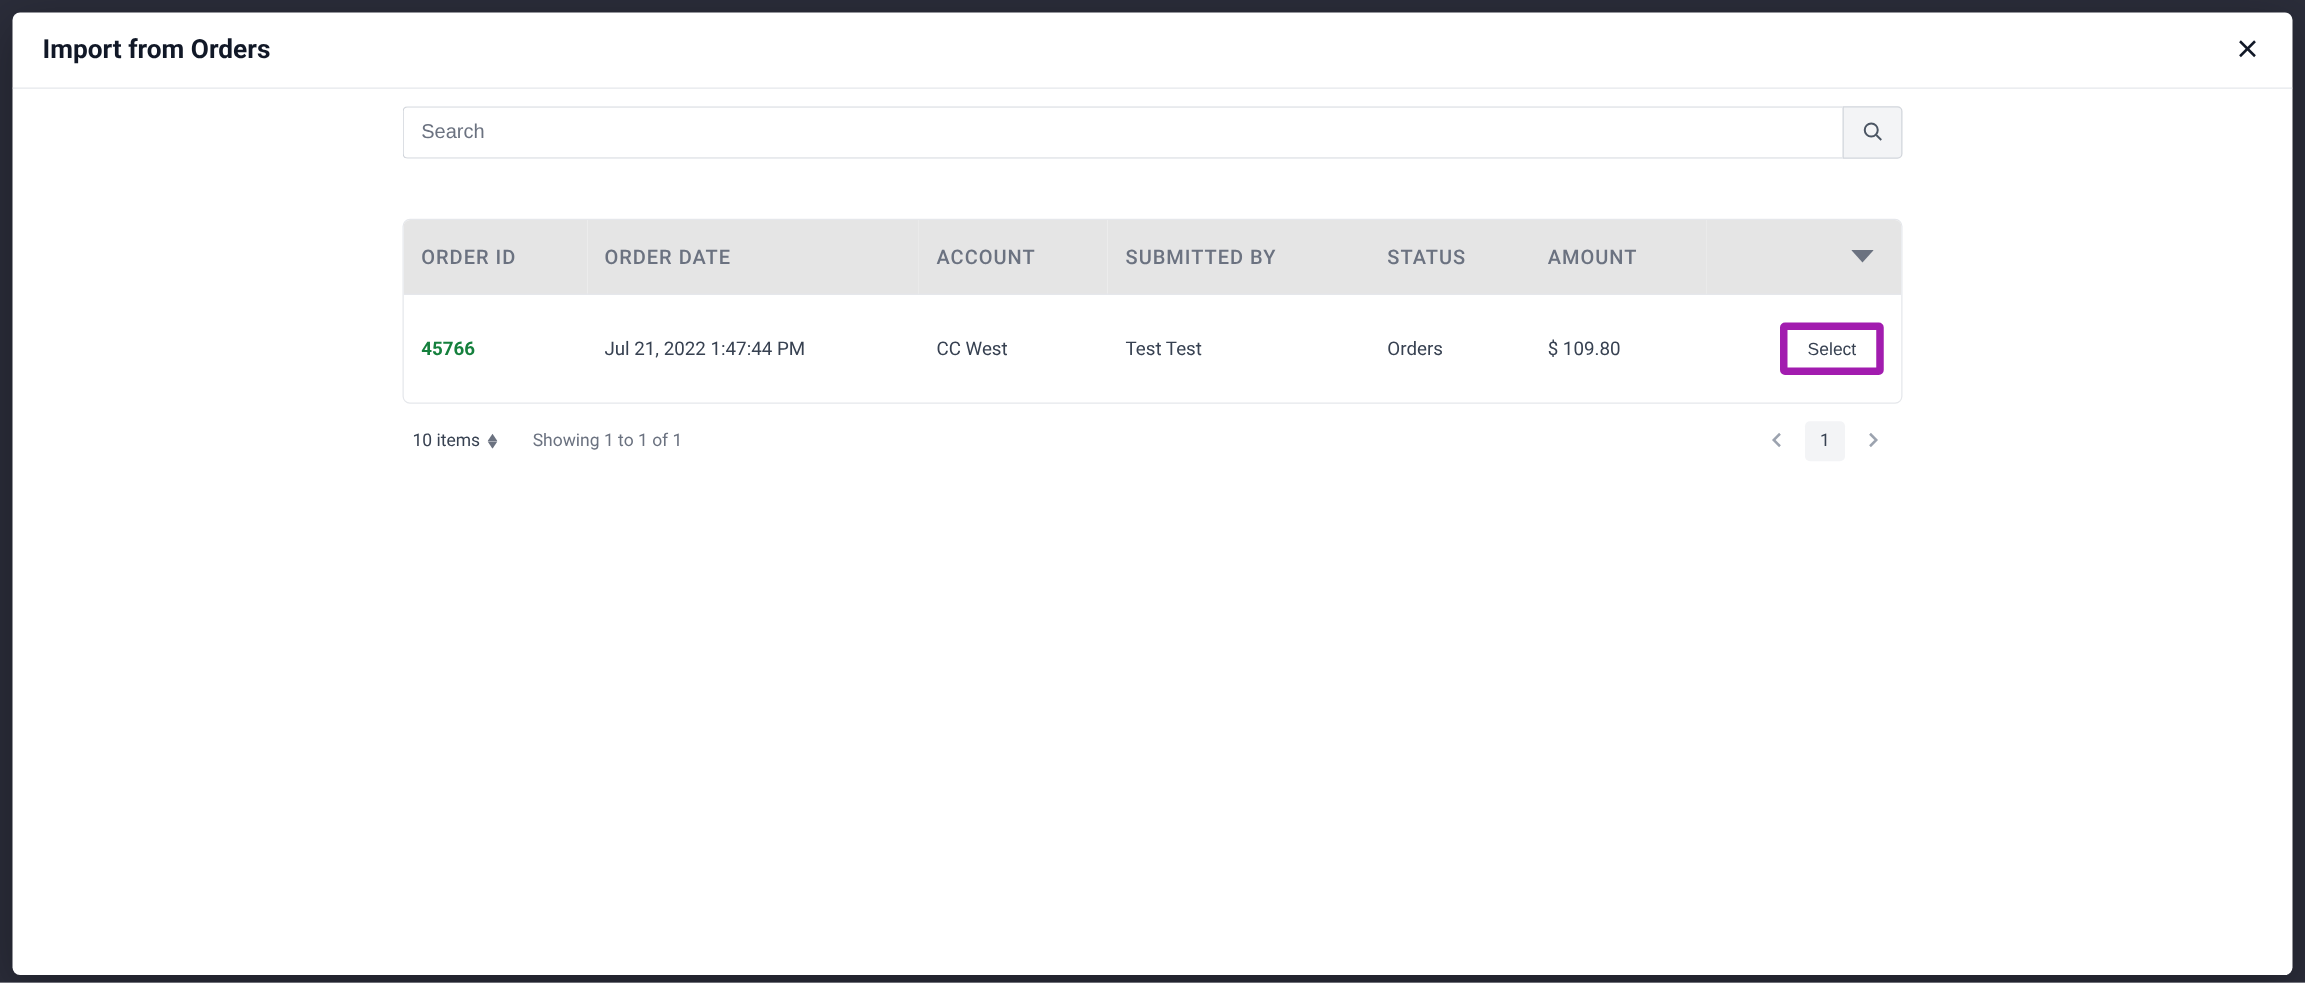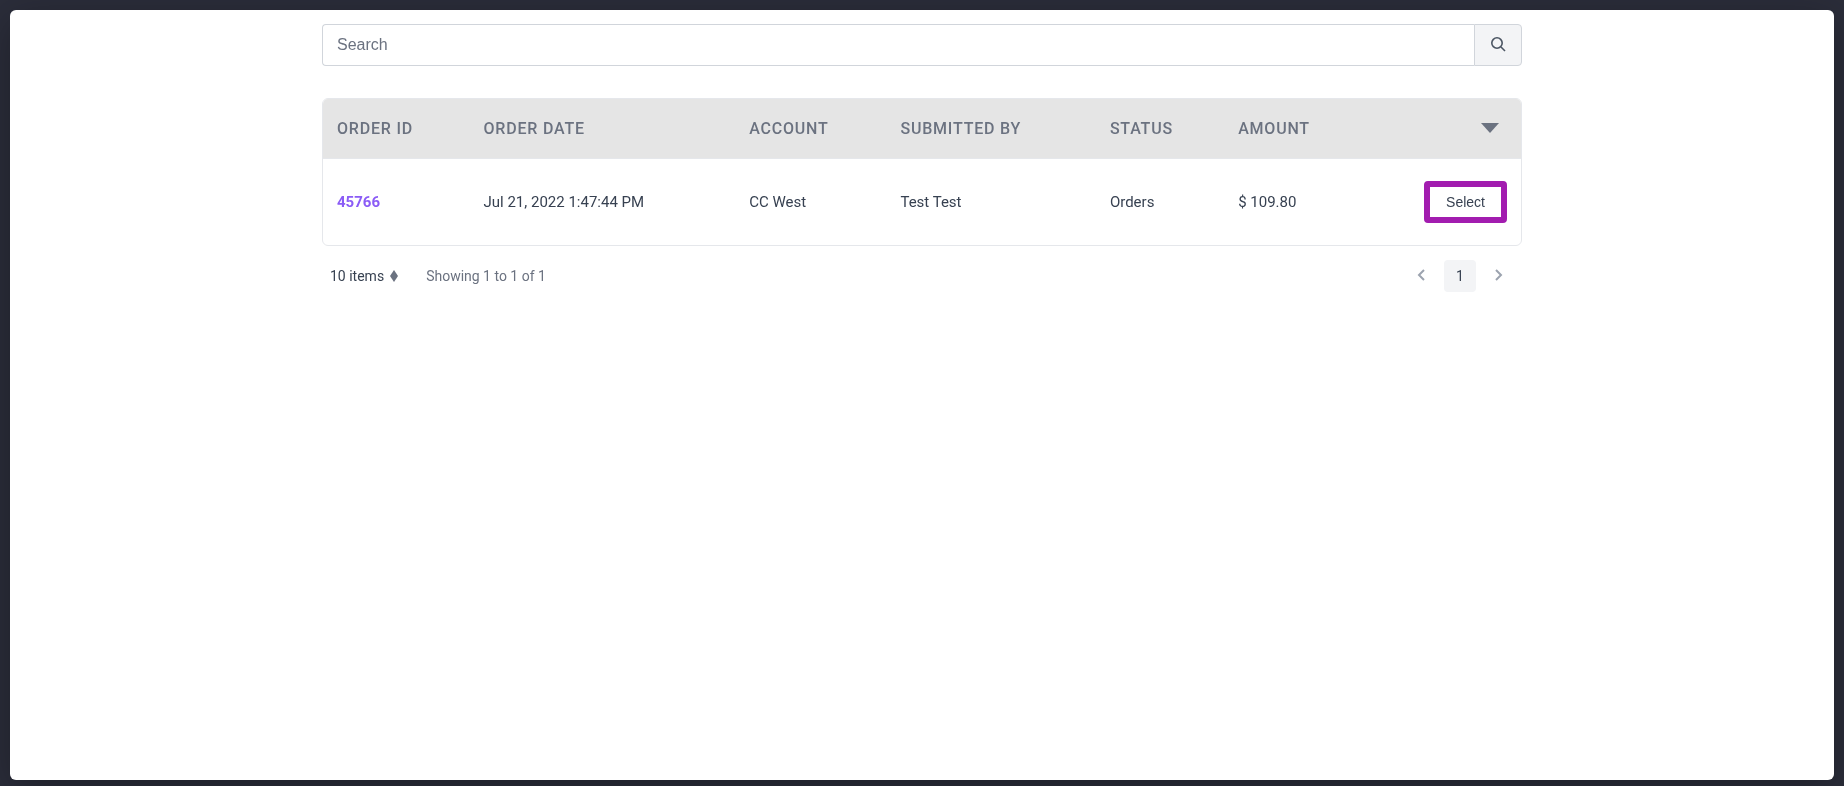--- a/index.html
+++ b/index.html
@@ -68,21 +68,21 @@
       padding: 14px 0 0 0;
       overflow: auto;
     }
     .content-wrapper {
       max-width: 1240px;
       margin: 0 auto;
       padding: 0 20px;
     }
     .search-row {
       display: flex;
-      margin-bottom: 32px;
+      margin-bottom: 48px;
     }
     .search-input {
       flex: 1;
       height: 42px;
       border: 1px solid #d1d5db;
       border-right: none;
       border-radius: 4px 0 0 4px;
       padding: 0 14px;
       font-size: 16px;
       color: #374151;
@@ -141,21 +141,21 @@
       height: 12px;
     }
     .table td {
       padding: 22px 14px;
       font-size: 15px;
       color: #374151;
       vertical-align: middle;
     }
     .table td.order-id {
       font-weight: 700;
-      color: #8b5cf6;
+      color: #15803d;
     }
     .table td.actions-cell {
       text-align: right;
       padding-right: 14px;
     }
     .select-btn {
       display: inline-block;
       padding: 7px 16px;
       border: 6px solid #a21caf;
       border-radius: 4px;
@@ -230,20 +230,31 @@
       background: #f3f4f6;
       color: #374151;
     }
   </style>
 </head>
 <body>
 
 <div class="backdrop"></div>
 
 <div class="modal">
+  <div class="modal-header">
+    <div class="modal-title">Import from Orders</div>
+    <button class="close-btn">
+      <span>
+        <svg viewBox="0 0 16 16" fill="none" stroke="currentColor" stroke-width="2">
+          <line x1="2" y1="2" x2="14" y2="14"></line>
+          <line x1="14" y1="2" x2="2" y2="14"></line>
+        </svg>
+      </span>
+    </button>
+  </div>
 
   <div class="modal-body">
     <div class="content-wrapper">
 
       <div class="search-row">
         <input type="text" class="search-input" placeholder="Search" style="">
         <button class="search-btn">
           <span>
             <svg viewBox="0 0 16 16" fill="none" stroke="currentColor" stroke-width="1.6">
               <circle cx="7" cy="7" r="5.2"></circle>

